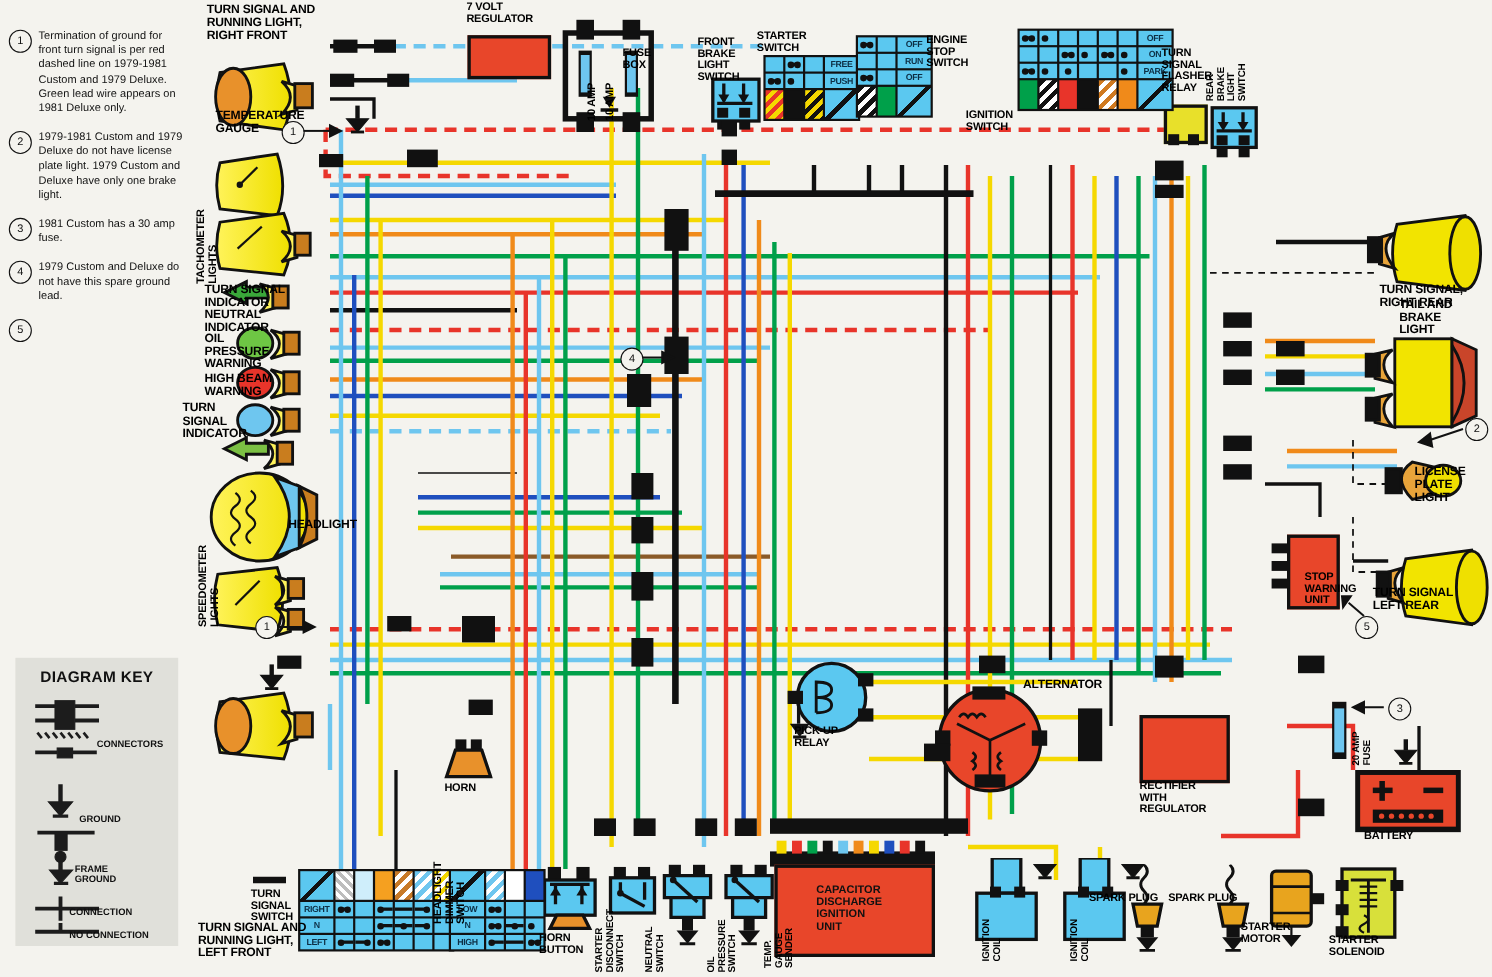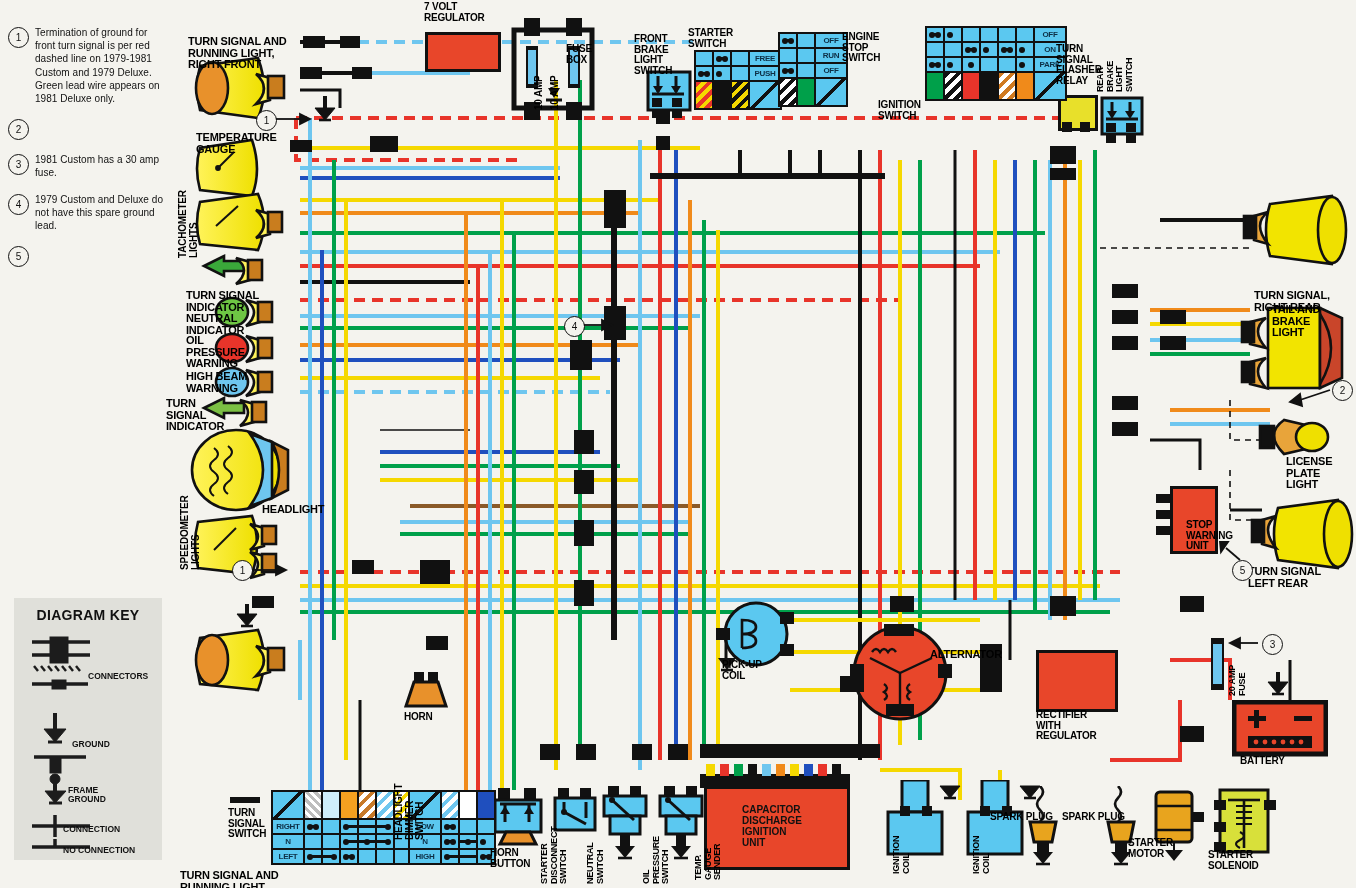--- a/index.html
+++ b/index.html
@@ -21,21 +21,21 @@
     position:absolute;
     font-weight:bold;
     color:#000;
     line-height:1.06;
     letter-spacing:-0.2px;
     white-space:pre-line;
     z-index:40;
   }
   .lbl.s9{font-size:9px;}
   .lbl.s10{font-size:10px;}
-  .lbl.s11{font-size:11px;margin-top:32px;}
+  .lbl.s11{font-size:11px;}
   .vert{
     transform-origin:0 0;
     transform:rotate(-90deg);
   }
 
   
   #notes{position:absolute;left:8px;top:26px;width:162px;z-index:45;}
   .note{position:relative;display:flex;gap:6px;margin-bottom:13px;}
   .note .num{
     flex:0 0 auto;width:19px;height:19px;border:1.3px solid #111;
@@ -267,20 +267,21 @@
     </g>
   </svg>
 
   <div id="notes">
     <div class="note">
       <div class="num">1</div>
       <div class="txt">Termination of ground for front turn signal is per red dashed line on 1979-1981 Custom and 1979 Deluxe. Green lead wire appears on 1981 Deluxe only.</div>
     </div>
     <div class="note">
       <div class="num">2</div>
+      <div class="txt">1979-1981 Custom and 1979 Deluxe do not have license plate light. 1979 Custom and Deluxe have only one brake light.</div>
     </div>
     <div class="note">
       <div class="num">3</div>
       <div class="txt">1981 Custom has a 30 amp fuse.</div>
     </div>
     <div class="note">
       <div class="num">4</div>
       <div class="txt">1979 Custom and Deluxe do not have this spare ground lead.</div>
     </div>
     <div class="note">
@@ -645,21 +646,21 @@
     <circle cx="44" cy="34" r="31" fill="#5bc8f0" stroke="#111" stroke-width="3"></circle>
     <path d="M30 48 L30 20 q14 0 14 7 q0 7 -14 7 q14 0 14 7 q0 7 -14 7" fill="none" stroke="#111" stroke-width="2.6"></path>
     <rect x="4" y="28" width="14" height="12" fill="#111"></rect>
     <rect x="68" y="12" width="14" height="12" fill="#111"></rect>
     <rect x="68" y="44" width="14" height="12" fill="#111"></rect>
     <line x1="14" y1="40" x2="14" y2="58" stroke="#111" stroke-width="3"></line>
     <polygon points="6,58 24,58 15,70" fill="#111"></polygon>
     <line x1="9" y1="70" x2="21" y2="70" stroke="#111" stroke-width="2.6"></line>
   </svg>
   <div class="lbl s10" style="left:722px;top:660px;">PICK-UP
-COIL</div>
+RELAY</div>
 
   <svg class="comp" style="left:848px;top:618px;" width="106" height="110" viewBox="0 0 106 110">
     <circle cx="52" cy="55" r="46" fill="#e8462a" stroke="#111" stroke-width="3"></circle>
     <g stroke="#111" stroke-width="2.4" fill="none">
       <path d="M52 55 L22 40"></path>
         <path d="M52 55 L52 92"></path>
         <path d="M52 55 L84 40"></path>
       <path d="M24 34 q4 -6 8 0 q4 -6 8 0 q4 -6 8 0"></path>
       <path d="M36 66 q6 4 0 8 q6 4 0 8"></path>
       <path d="M62 66 q-6 4 0 8 q-6 4 0 8"></path>

